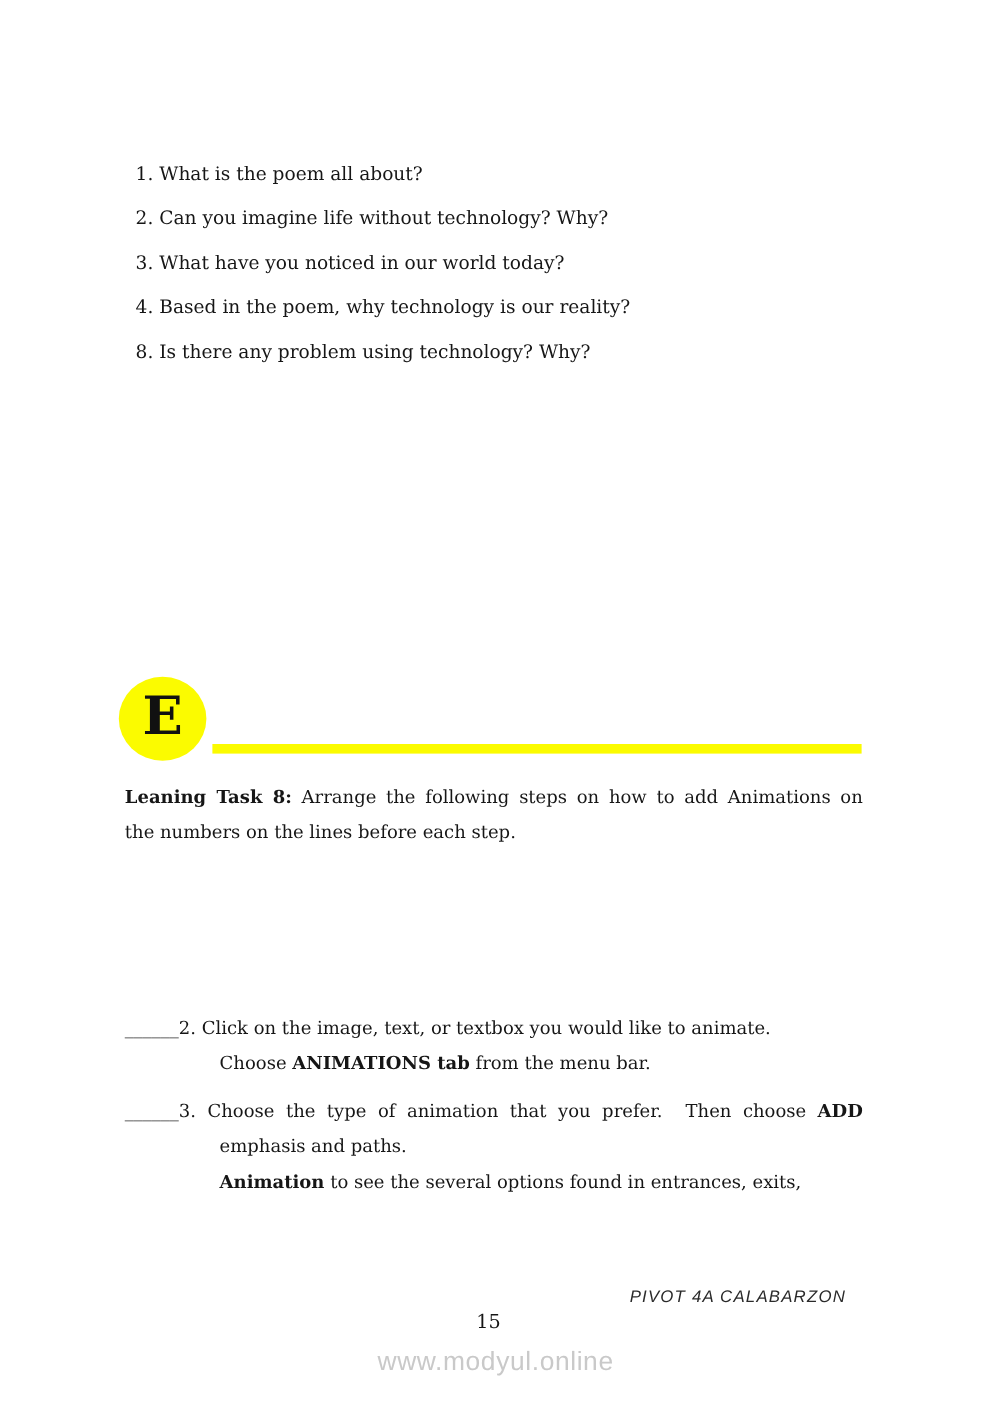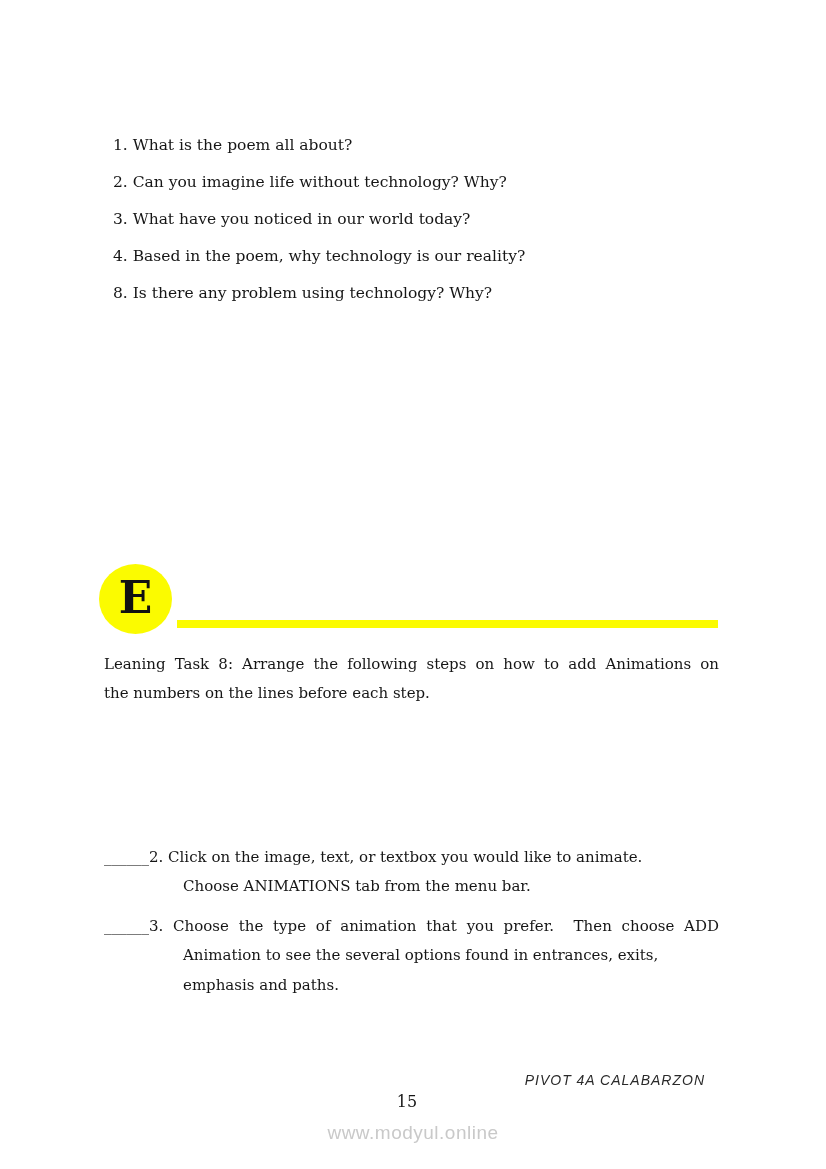--- a/index.html
+++ b/index.html
@@ -54,21 +54,21 @@
     font-size: 15px;
     line-height: 29.4px;
   }
   .intro { top: 650px; }
   .step1 { top: 748px; }
   .step2 { top: 843px; }
   .step3 { top: 912px; }
   .line { white-space: pre-wrap; text-align: left; }
   .line.stretch { text-align: justify; text-align-last: justify; }
   .line.indent { padding-left: 79px; }
-  .b { font-weight: normal; margin-top: 36px; }
+  .b { font-weight: bold; margin-top: 36px; }
   .pivot {
     position: absolute;
     right: 121px;
     top: 1072px;
     font-family: "Liberation Sans", sans-serif;
     font-style: italic;
     font-size: 14px;
     letter-spacing: 1px;
     color: #2a2a2a;
   }
@@ -79,21 +79,21 @@
     text-align: center;
     font-size: 16px;
     color: #161616;
   }
   .sitewm {
     position: absolute;
     left: 0; right: 0;
     top: 1122px;
     text-align: center;
     font-family: "Liberation Sans", sans-serif;
-    font-size: 19px;
+    font-size: 22px;
     letter-spacing: 0.5px;
   }
 </style>
 </head>
 <body>
 
 <div class="page">
 
   <div class="questions">
     <div>1. What is the poem all about?</div>
@@ -114,21 +114,21 @@
   </div>
 
 
   <div class="textblock step2">
     <div class="line"><span>______2. Click on the image, text, or textbox you would like to animate.</span></div>
     <div class="line indent"><span>Choose </span><span class="b">ANIMATIONS tab</span><span> from the menu bar.</span></div>
   </div>
 
   <div class="textblock step3">
     <div class="line stretch"><span>______3. Choose the type of animation that you prefer.  Then choose </span><span class="b">ADD</span></div>
+    <div class="line indent"><span>emphasis and paths.</span></div>
     <div class="line indent"><span class="b">Animation</span><span> to see the several options found in entrances, exits,</span></div>
-    <div class="line indent"><span>emphasis and paths.</span></div>
   </div>
 
   <div class="pivot">PIVOT 4A CALABARZON</div>
   <div class="pagenum">15</div>
   <div class="sitewm" style="color: rgb(201, 201, 201);">www.modyul.online</div>
 
 </div>
 
 </body></html>

